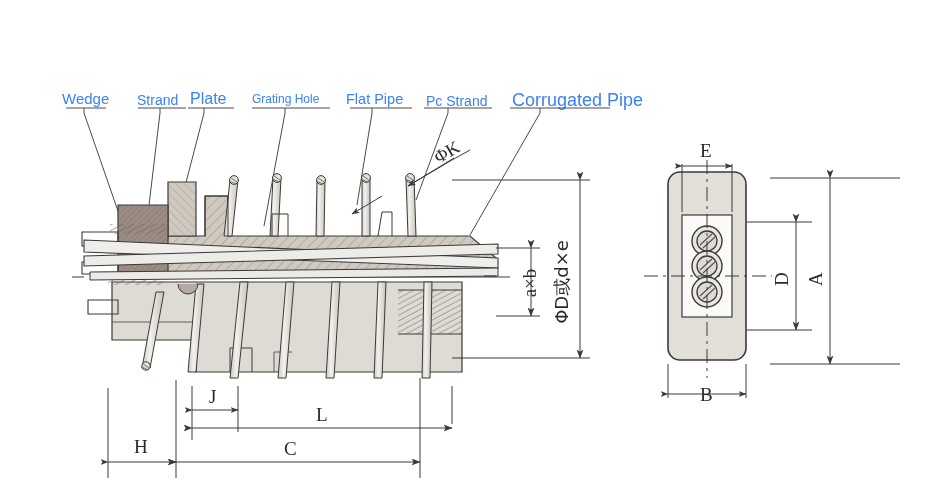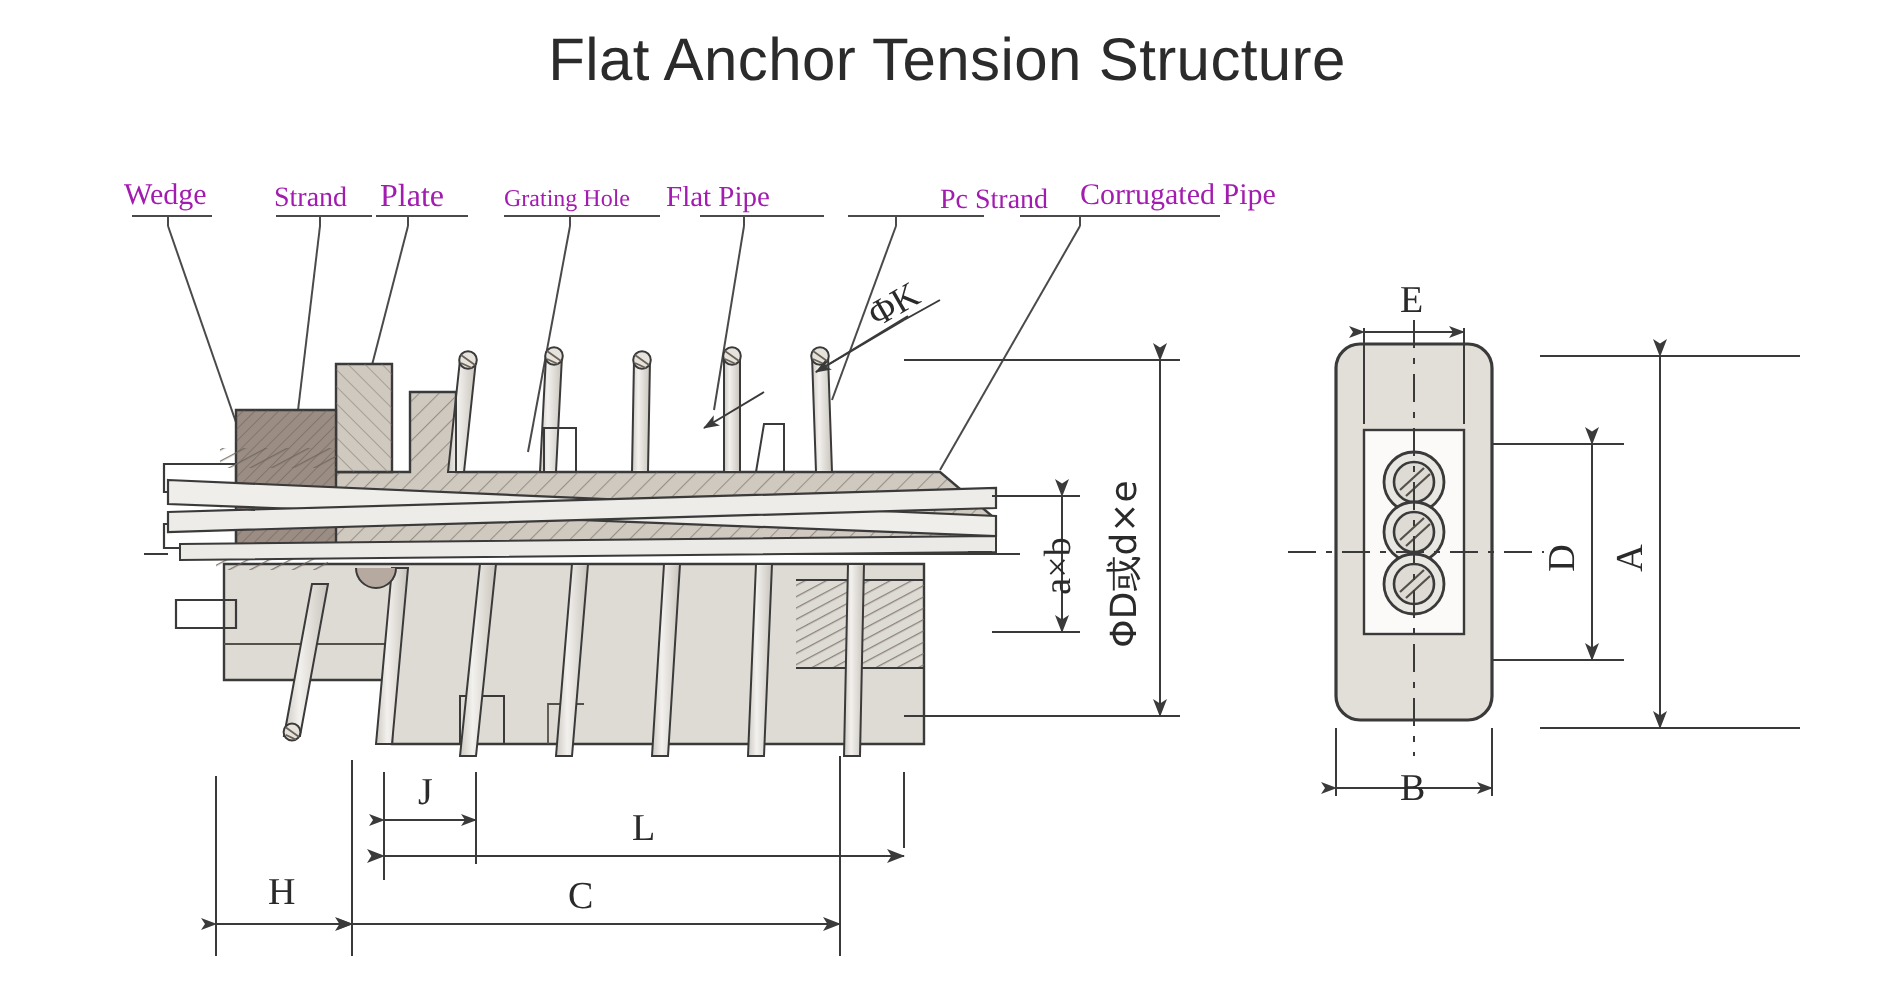--- a/index.html
+++ b/index.html
@@ -11,22 +11,22 @@
 
   
   .title{
     position:absolute;top:14px;left:0;width:947px;text-align:center;
     font-size:30px;font-weight:400;letter-spacing:.2px;color:#2b2b2b;
     font-family:"Liberation Sans", sans-serif;
   }
 
   
   .callout{
-    position:absolute;white-space:nowrap;color:#a21caf;
-    font-family:Liberation Serif, serif;
+    position:absolute;white-space:nowrap;color:#3b82f6;
+    font-family:Liberation Sans, sans-serif;
   }
 
   
   .dim{
     position:absolute;white-space:nowrap;color:#2a2a2a;
     font-family:"Liberation Serif", serif;font-size:19px;
   }
   .dim.rot{transform:rotate(-90deg);transform-origin:50% 50%;}
 
   .cjk{font-family:"DejaVu Sans", sans-serif;}
@@ -34,29 +34,28 @@
   svg{position:absolute;left:0;top:0;overflow:visible;}
   .ln{stroke:#3a3a3a;fill:none;}
   .thin{stroke-width:1;}
   .lead{stroke:#4a4a4a;stroke-width:1;fill:none;}
 </style>
 </head>
 <body>
 
 <div id="stage">
 
-  <div class="title">Flat Anchor Tension Structure</div>
 
   <div class="callout" style="left:62px;top:90px;font-size:15px;">Wedge</div>
   <div class="callout" style="left:137px;top:92px;font-size:14px;">Strand</div>
   <div class="callout" style="left:190px;top:90px;font-size:16px;">Plate</div>
   <div class="callout" style="left:252px;top:92px;font-size:12px;">Grating Hole</div>
-  <div class="callout" style="left:333px;top:91px;font-size:14.5px;">Flat Pipe</div>
-  <div class="callout" style="left:426px;top:93px;font-size:14px;margin-left:44px;">Pc Strand</div>
-  <div class="callout" style="left:540px;top:90px;font-size:15px;">Corrugated Pipe</div>
+  <div class="callout" style="left:346px;top:91px;font-size:14.5px;">Flat Pipe</div>
+  <div class="callout" style="left:426px;top:93px;font-size:14px;">Pc Strand</div>
+  <div class="callout" style="left:512px;top:90px;font-size:18px;">Corrugated Pipe</div>
 
   <svg width="947" height="494" viewBox="0 0 947 494">
     <defs>
 
       <pattern id="hatchA" width="7" height="7" patternTransform="rotate(45)" patternUnits="userSpaceOnUse">
         <line x1="0" y1="0" x2="0" y2="7" stroke="#6a6258" stroke-width="1.1"></line>
       </pattern>
       <pattern id="hatchB" width="6" height="6" patternTransform="rotate(-45)" patternUnits="userSpaceOnUse">
         <line x1="0" y1="0" x2="0" y2="6" stroke="#7a726a" stroke-width="1"></line>
       </pattern>

